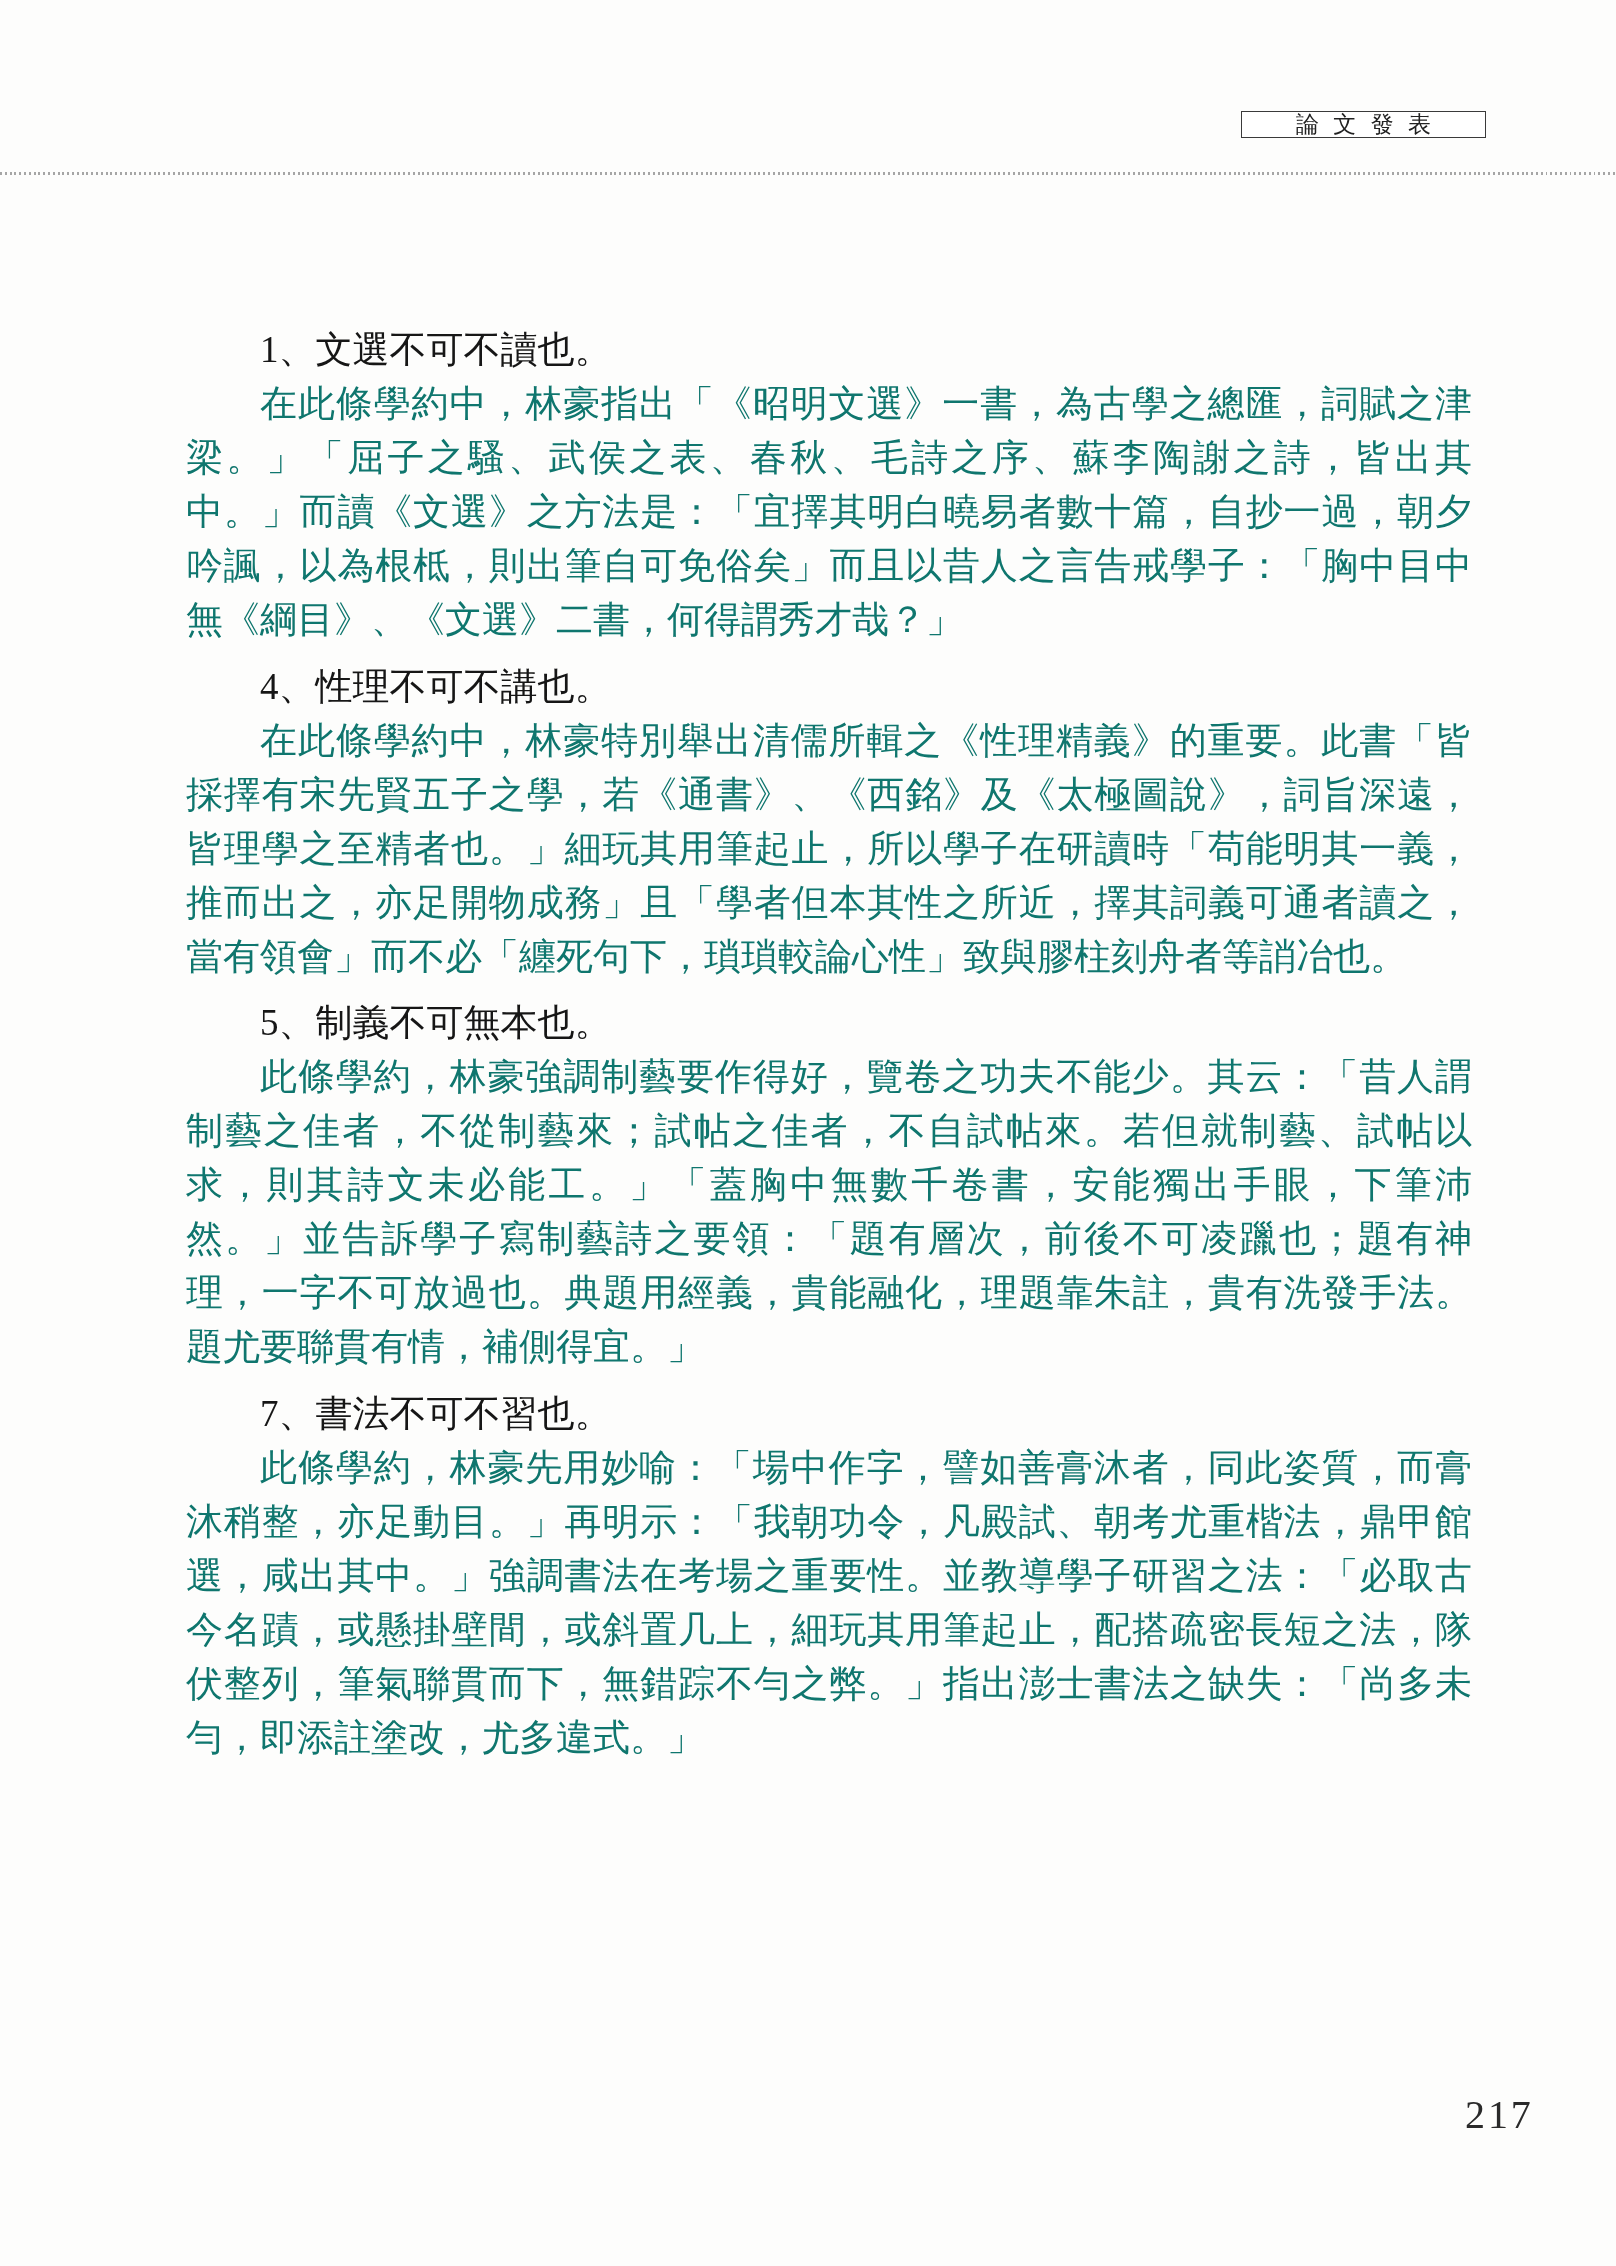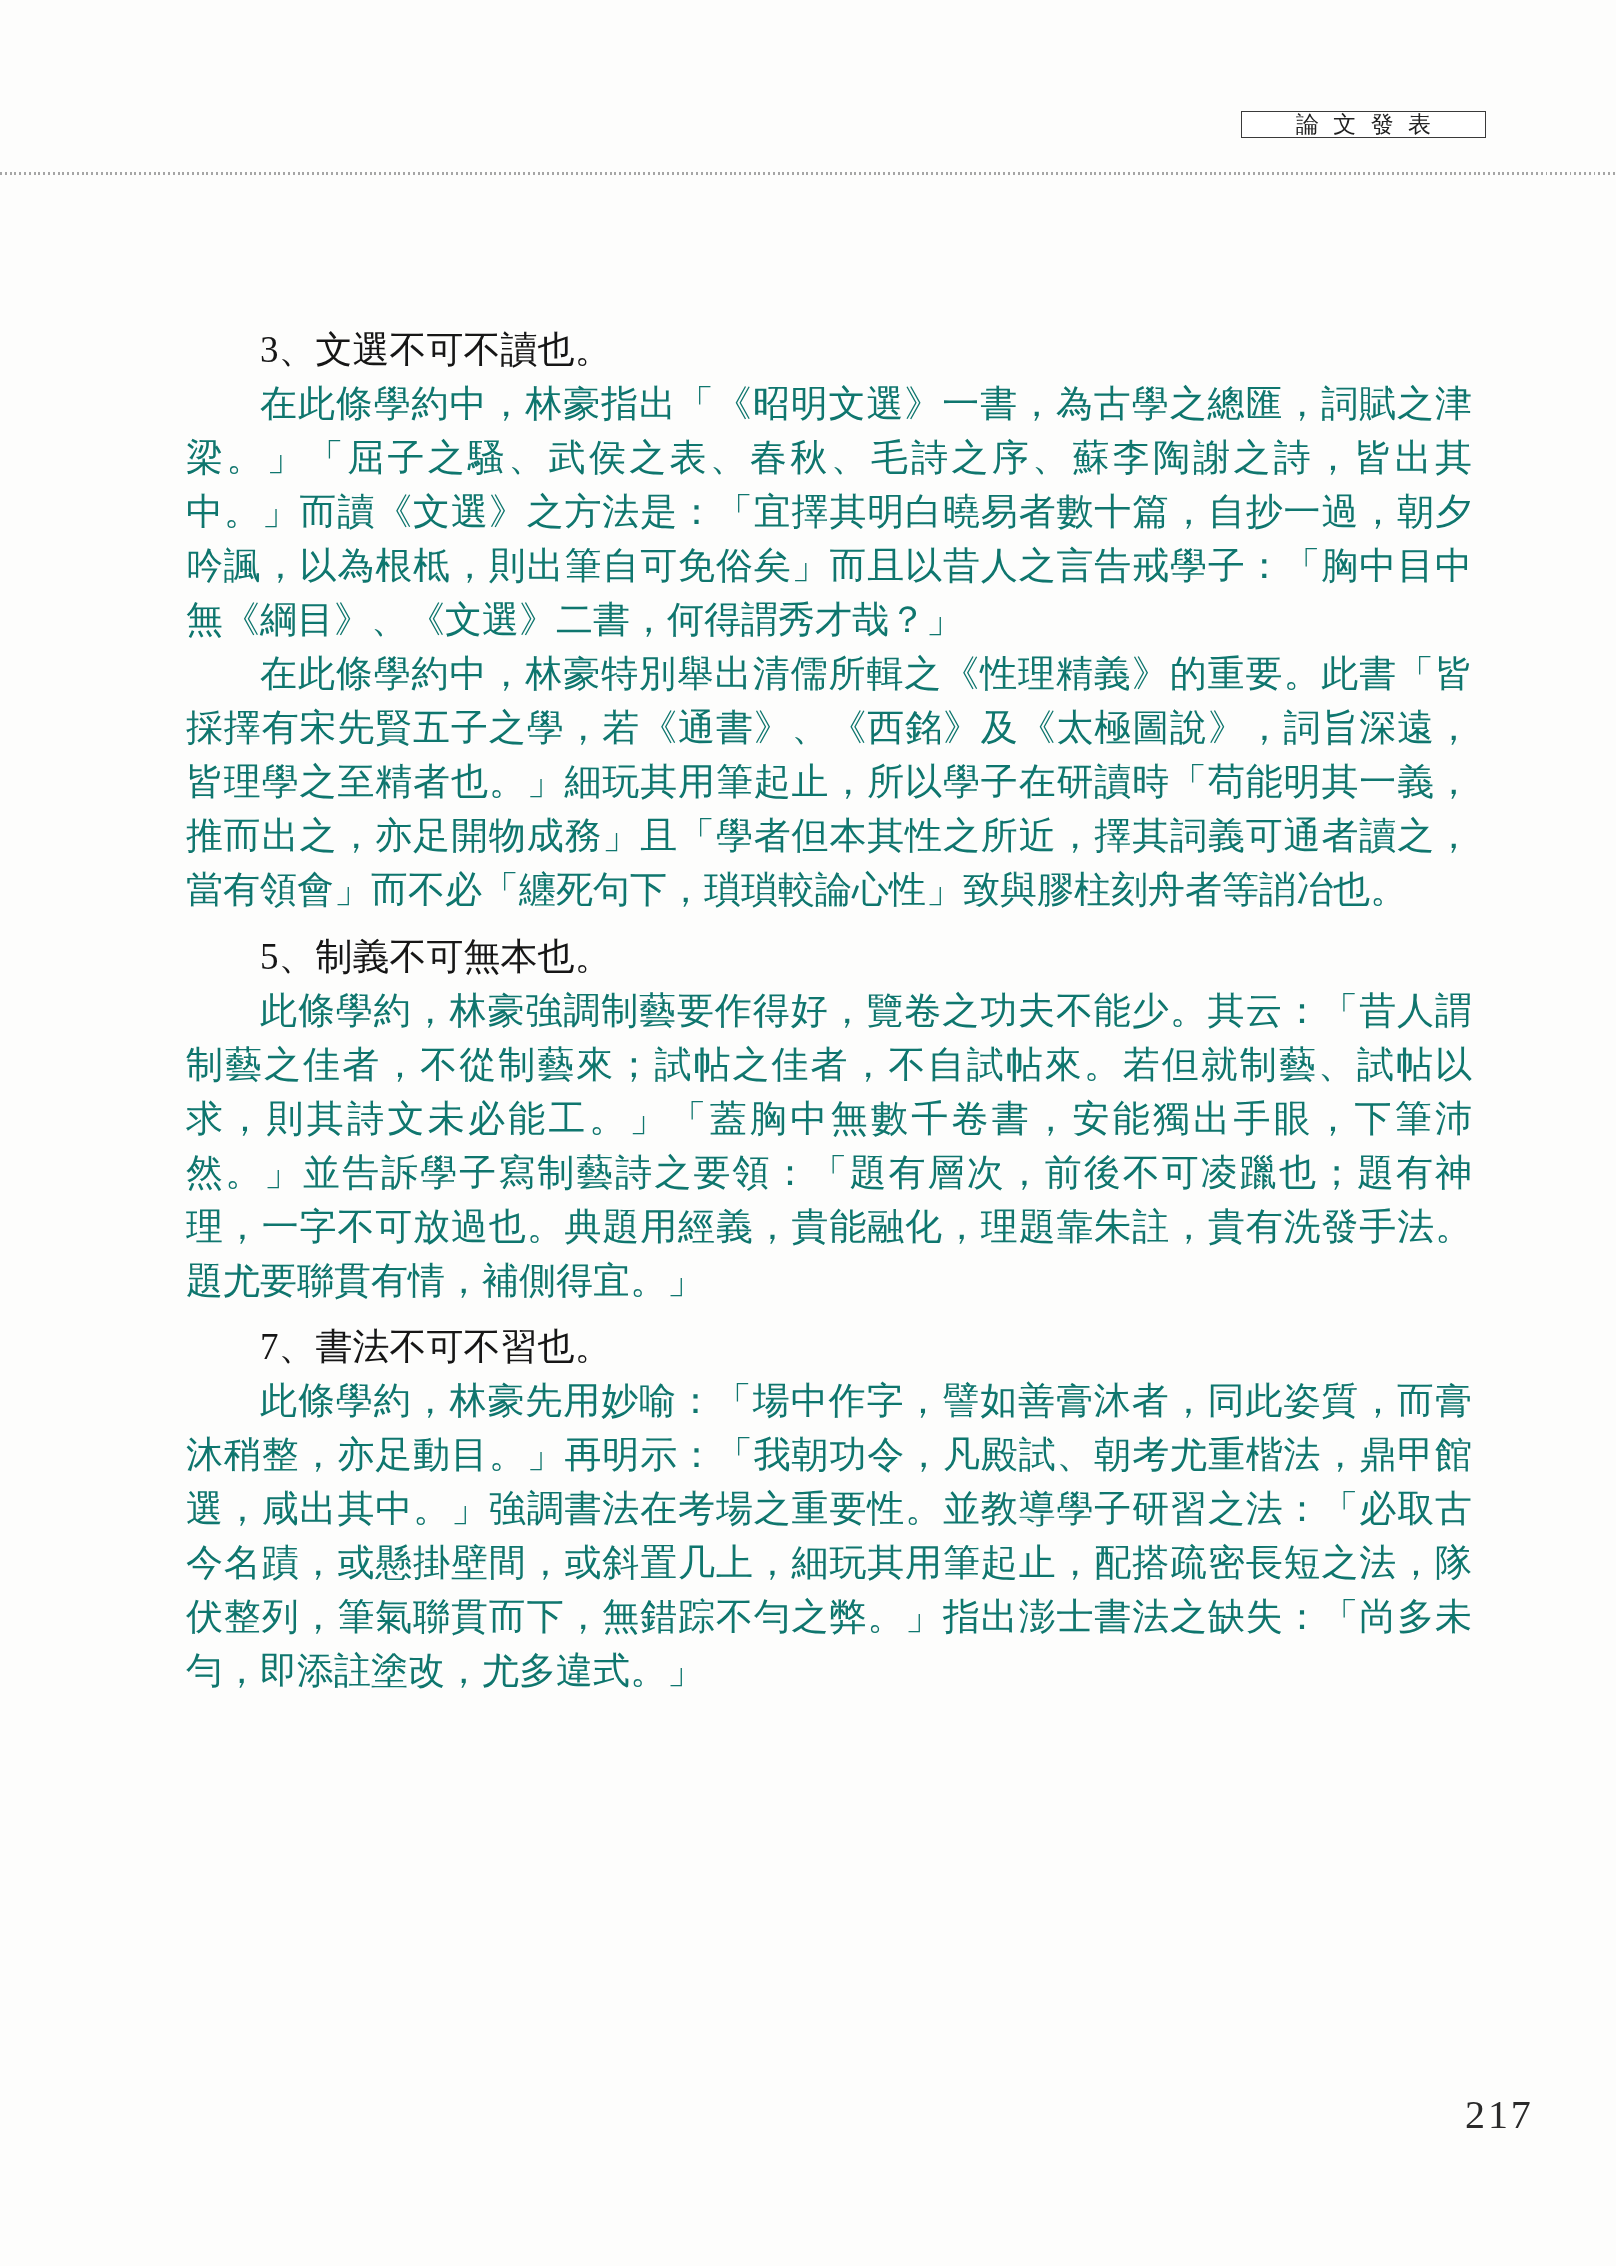--- a/index.html
+++ b/index.html
@@ -90,25 +90,26 @@
 
   <div class="header-box">
     <span>論文發表</span>
   </div>
 
   <div class="dotted-rule"></div>
 
   <main class="content">
 
     <section>
-      <h3 class="sec-heading">3、文選不可不讀也。</h3>
+      <h3 class="sec-heading">1、文選不可不讀也。</h3>
       <p class="sec-body">在此條學約中，林豪指出「《昭明文選》一書，為古學之總匯，詞賦之津梁。」「屈子之騷、武侯之表、春秋、毛詩之序、蘇李陶謝之詩，皆出其中。」而讀《文選》之方法是：「宜擇其明白曉易者數十篇，自抄一過，朝夕吟諷，以為根柢，則出筆自可免俗矣」而且以昔人之言告戒學子：「胸中目中無《綱目》、《文選》二書，何得謂秀才哉？」</p>
     </section>
 
     <section>
+      <h3 class="sec-heading">4、性理不可不講也。</h3>
       <p class="sec-body">在此條學約中，林豪特別舉出清儒所輯之《性理精義》的重要。此書「皆採擇有宋先賢五子之學，若《通書》、《西銘》及《太極圖說》，詞旨深遠，皆理學之至精者也。」細玩其用筆起止，所以學子在研讀時「苟能明其一義，推而出之，亦足開物成務」且「學者但本其性之所近，擇其詞義可通者讀之，當有領會」而不必「纏死句下，瑣瑣較論心性」致與膠柱刻舟者等誚冶也。</p>
     </section>
 
     <section>
       <h3 class="sec-heading">5、制義不可無本也。</h3>
       <p class="sec-body">此條學約，林豪強調制藝要作得好，覽卷之功夫不能少。其云：「昔人謂制藝之佳者，不從制藝來；試帖之佳者，不自試帖來。若但就制藝、試帖以求，則其詩文未必能工。」「蓋胸中無數千卷書，安能獨出手眼，下筆沛然。」並告訴學子寫制藝詩之要領：「題有層次，前後不可凌躐也；題有神理，一字不可放過也。典題用經義，貴能融化，理題靠朱註，貴有洗發手法。題尤要聯貫有情，補側得宜。」</p>
     </section>
 
 
     <section>

